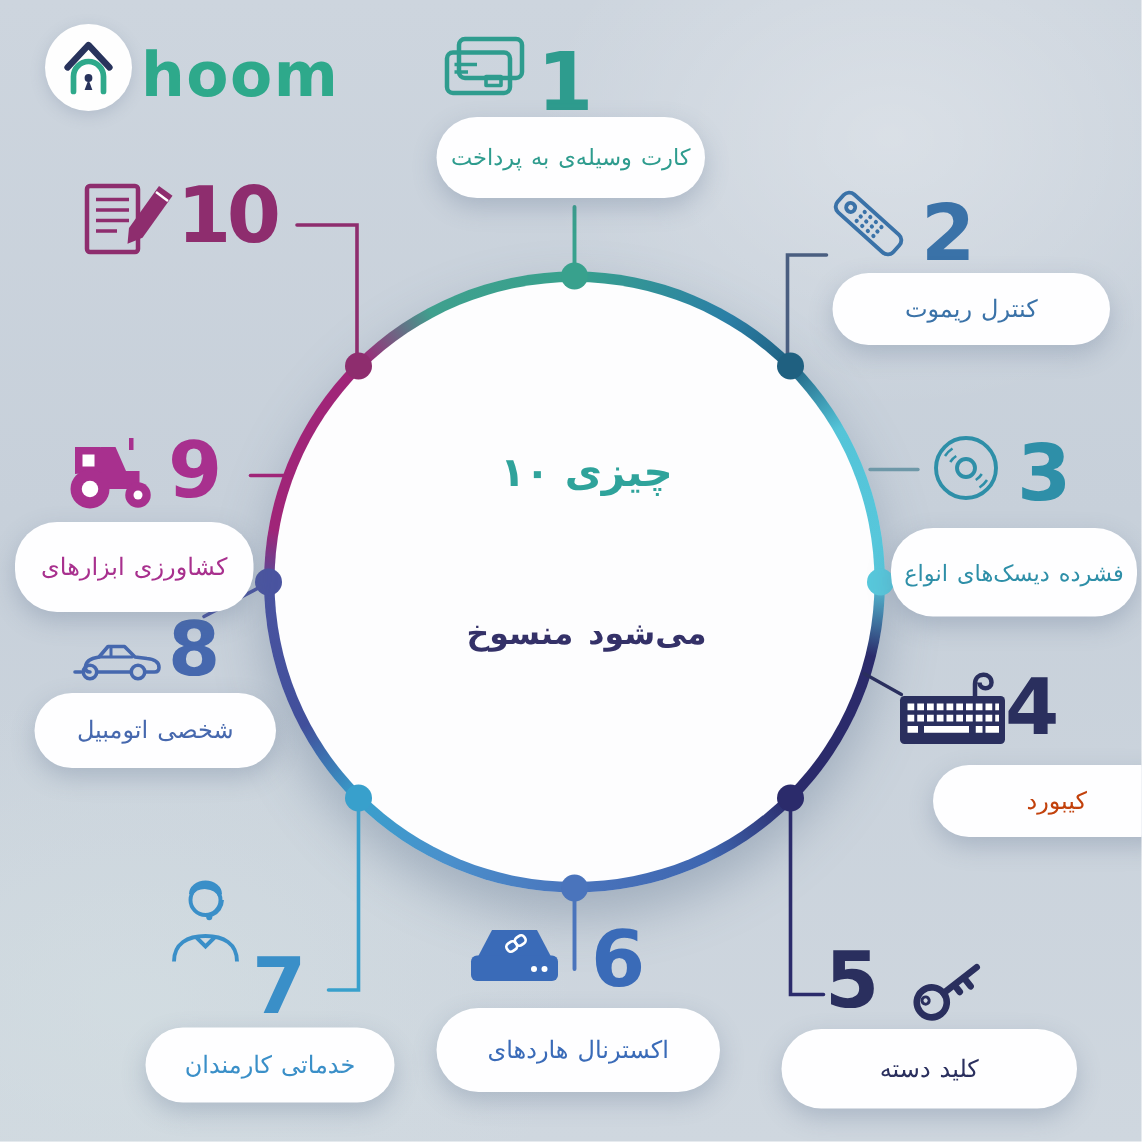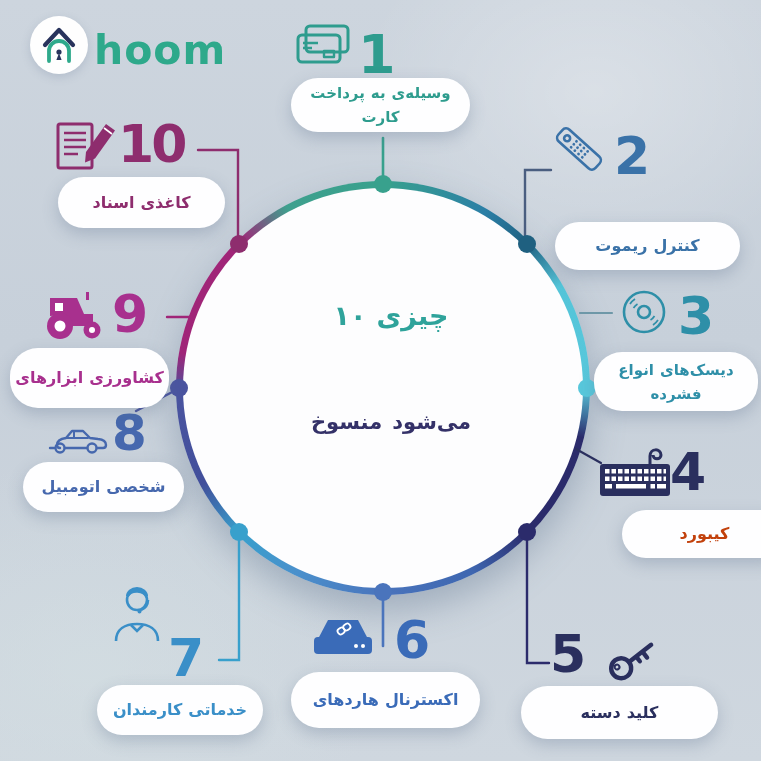--- a/index.html
+++ b/index.html
@@ -21,22 +21,22 @@
     box-shadow:0 16px 34px rgba(92,112,140,.38);}
   .ring-inner{position:absolute;left:7px;top:7px;right:7px;bottom:7px;border-radius:50%;background:#FDFDFE;}
   svg.overlay{position:absolute;left:0;top:0;}
   
   .cline{position:absolute;left:184px;width:414px;text-align:center;direction:ltr;font-weight:bold;line-height:1;}
   .cline .w,.pill .w{display:inline-block;margin:0 5px;}
   
   .num{position:absolute;font-weight:bold;line-height:1;letter-spacing:-2px;}
   
   .pill{position:absolute;background:#FEFEFF;border-radius:28px;box-shadow:0 6px 16px rgba(90,110,140,.30);
-    display:flex;flex-direction:column;align-items:center;justify-content:center;
-    font-weight:bold;font-size:16px;direction:ltr;text-align:center;}
+    display:flex;align-items:center;justify-content:center;
+    font-weight:normal;font-size:16px;direction:ltr;text-align:center;}
   .pill .line{line-height:1.6;}
   .pill .w{margin:0 3px;}
   .pill.two{font-size:15px;}
   .icon{position:absolute;line-height:0;}
   
   .logo-circle{position:absolute;left:30px;top:16px;width:58px;height:58px;border-radius:50%;background:#FEFEFE;
     box-shadow:0 3px 10px rgba(90,110,140,.22);display:flex;align-items:center;justify-content:center;}
   .brand{position:absolute;left:94px;top:30px;font-size:41px;font-weight:bold;letter-spacing:1px;line-height:1;}
 </style>
 </head>
@@ -114,21 +114,21 @@
             <circle cx="31" cy="32" r="1.4"></circle>
             <circle cx="35" cy="32" r="1.4"></circle>
           <circle cx="27" cy="37" r="1.4"></circle>
             <circle cx="31" cy="37" r="1.4"></circle>
             <circle cx="35" cy="37" r="1.4"></circle>
         </g>
       </g>
     </svg>
   </span>
   <div class="num" style="left: 614px; top: 130px; font-size: 52px; color: rgb(58, 114, 168);">2</div>
-  <div class="pill" style="left: 555px; top: 182px; width: 185px; height: 48px; color: rgb(58, 114, 168); margin-top: 40px;">
+  <div class="pill" style="left: 555px; top: 182px; width: 185px; height: 48px; color: rgb(58, 114, 168);">
     <div class="line"><span class="w">ریموت</span><span class="w">کنترل</span></div>
   </div>
 
   <span class="icon" style="left: 616px; top: 284px; color: rgb(46, 143, 168);">
     <svg width="56" height="56" viewBox="0 0 56 56" fill="none" stroke="currentColor" stroke-width="2.6">
       <circle cx="28" cy="28" r="20"></circle>
       <circle cx="28" cy="28" r="6"></circle>
       <path d="M14 20 a17 17 0 0 1 5-5 M17.5 24 a12 12 0 0 1 4-4" stroke-width="1.7"></path>
       <path d="M42 36 a17 17 0 0 1 -5 5 M38.5 32 a12 12 0 0 1 -4 4" stroke-width="1.7"></path>
     </svg>
@@ -260,17 +260,14 @@
 
   <span class="icon" style="left: 52px; top: 116px; color: rgb(142, 45, 110);">
     <svg width="72" height="58" viewBox="0 0 72 58" fill="none">
       <rect x="6" y="8" width="34" height="44" rx="2" stroke="currentColor" stroke-width="3"></rect>
       <path d="M12 17 h22 M12 24 h22 M12 31 h22 M12 38 h14" stroke="currentColor" stroke-width="2.4"></path>
       <path d="M34 36 L54 8 l9 6.5 -20 28 -10 4 z" fill="currentColor"></path>
       <path d="M52 12 l8 6" stroke="#fff" stroke-width="1.6"></path>
     </svg>
   </span>
   <div class="num" style="left: 118px; top: 118px; font-size: 52px; letter-spacing: -3px; color: rgb(142, 45, 110);">10</div>
-  <div class="pill" style="left: 58px; top: 177px; width: 167px; height: 51px; color: rgb(142, 45, 110);">
-    <div class="line"><span class="w">اسناد</span><span class="w">کاغذی</span></div>
-  </div>
 
 </div>
 
 </body></html>

